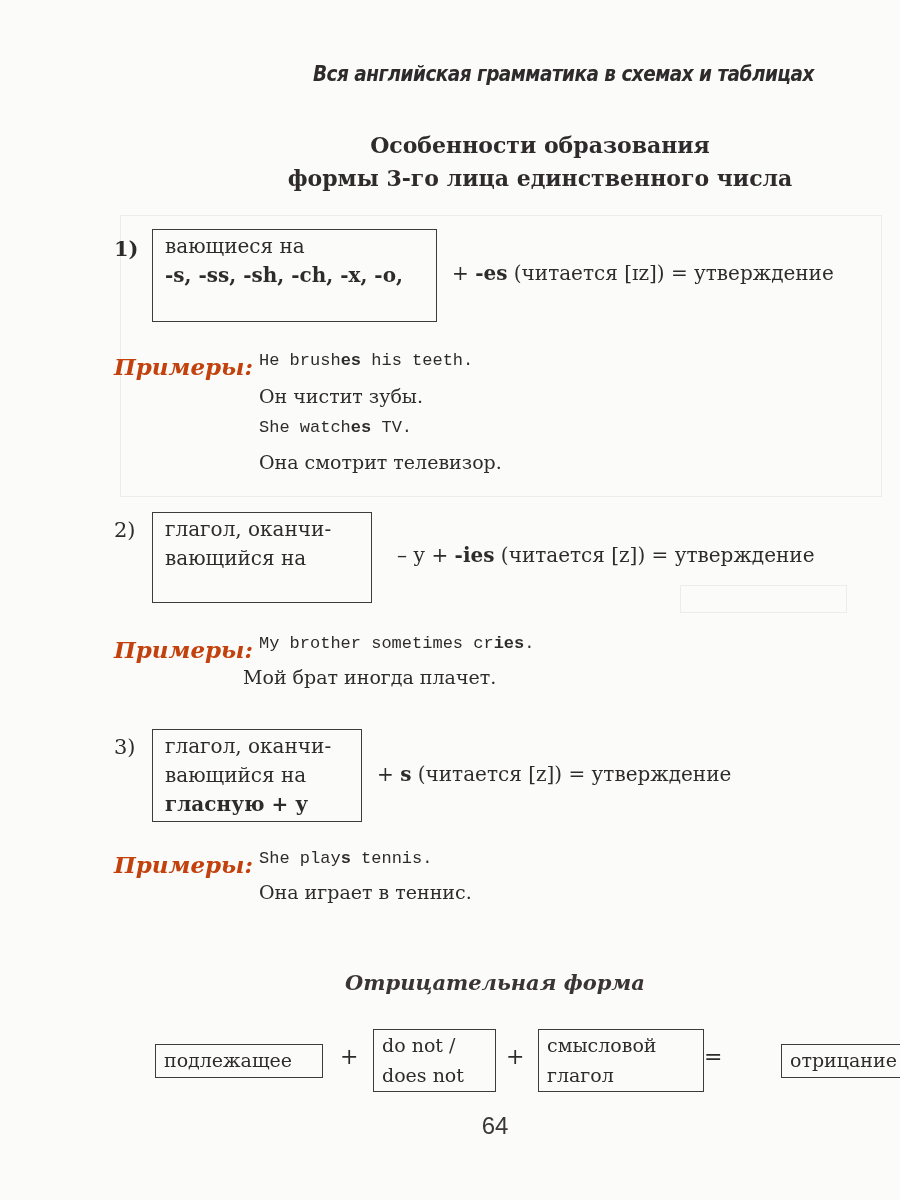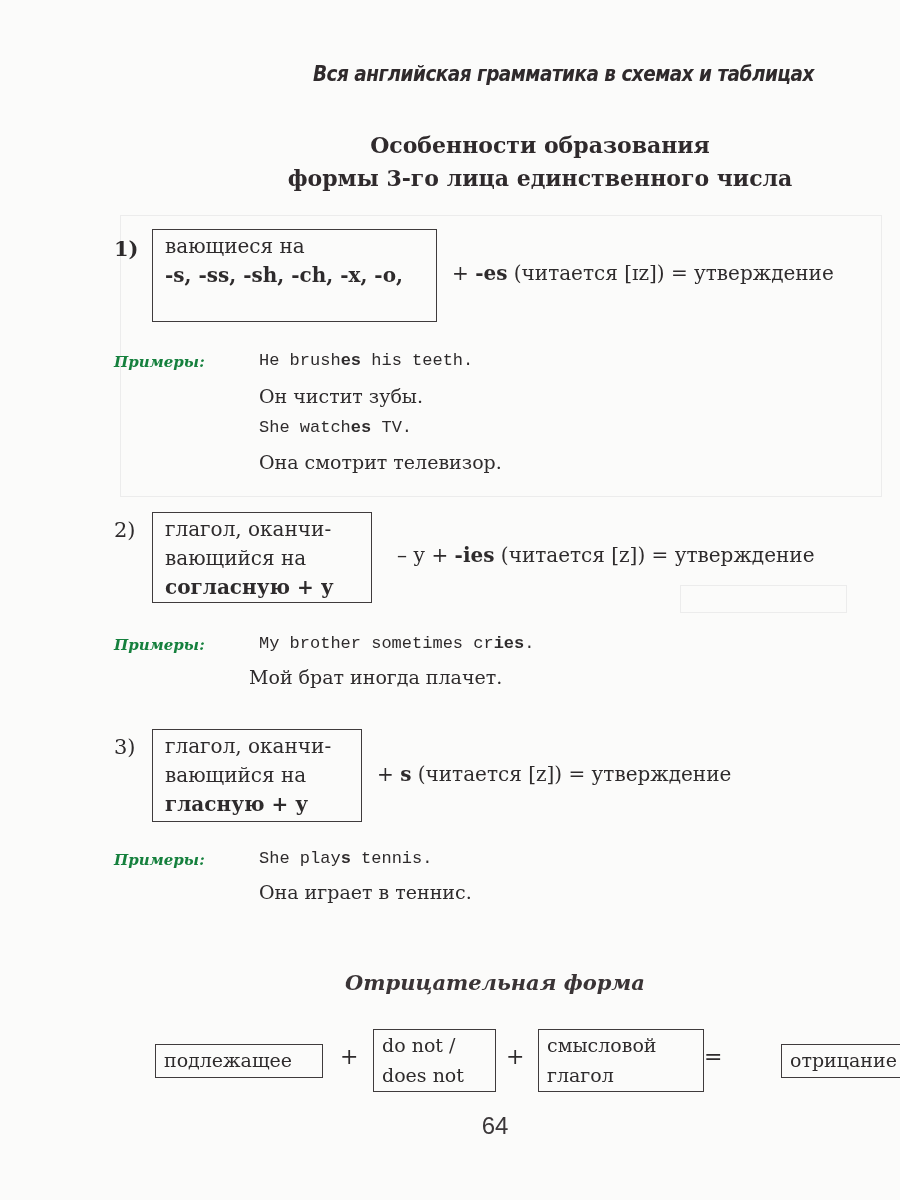--- a/index.html
+++ b/index.html
@@ -28,21 +28,21 @@
     }
     .num { font-size: 21px; font-weight: bold; }
     .box {
       border: 1.5px solid #3f3b3c; background: transparent;
       font-size: 20px; line-height: 29px; padding: 2px 10px 2px 12px; box-sizing: border-box;
     }
     .formula { font-size: 20px; white-space: nowrap; }
     .b { font-weight: bold; }
     .label-ex {
       font-family: "DejaVu Serif", serif; font-style: italic; font-weight: bold;
-      font-size: 15px; color: #15803d;
+      font-size: 23px; color: #c2410c;
     }
     .en { font-family: Liberation Mono, monospace; font-size: 17px; }
     .ru { font-size: 19px; }
     .neg-box {
       border: 1.5px solid #3f3b3c; font-size: 19px; line-height: 30px; padding: 0 8px;
       box-sizing: border-box; text-align: left;
     }
     .op { font-size: 22px; }
     .page-num { left: 0; width: 990px; text-align: center; top: 1112px;
       font-family: "Liberation Sans", sans-serif; font-size: 24px; color: #3b3739; }
@@ -80,30 +80,29 @@
     <span>She watch</span><span class="b">es</span><span> TV.</span>
   </div>
   <div class="abs ru" style="left:259px;top:451px;">Она смотрит телевизор.</div>
 </div>
 
 <div>
   <div class="abs num" style="left:114px;top:518px;font-weight:normal;">2)</div>
   <div class="abs box" style="left:152px;top:512px;width:220px;height:91px;">
     <div>глагол, оканчи-</div>
     <div>вающийся на</div>
-    <div class="b">согласную + у</div>
   </div>
   <div class="abs formula" style="left:397px;top:543px;">
     <span>– у + </span><span class="b">-ies</span><span> (читается [z]) = утверждение</span>
   </div>
   <div class="abs label-ex" style="left:114px;top:636px;"><span>Примеры</span>:</div>
   <div class="abs en" style="left:259px;top:634px;">
     <span>My brother sometimes cr</span><span class="b">ies</span><span>.</span>
   </div>
-  <div class="abs ru" style="left:249px;top:666px;text-align:center;">Мой брат иногда плачет.</div>
+  <div class="abs ru" style="left:243px;top:666px;text-align:center;">Мой брат иногда плачет.</div>
 </div>
 
 <div>
   <div class="abs num" style="left:114px;top:735px;font-weight:normal;">3)</div>
   <div class="abs box" style="left:152px;top:729px;width:210px;height:93px;">
     <div>глагол, оканчи-</div>
     <div>вающийся на</div>
     <div class="b">гласную + у</div>
   </div>
   <div class="abs formula" style="left:377px;top:762px;">

